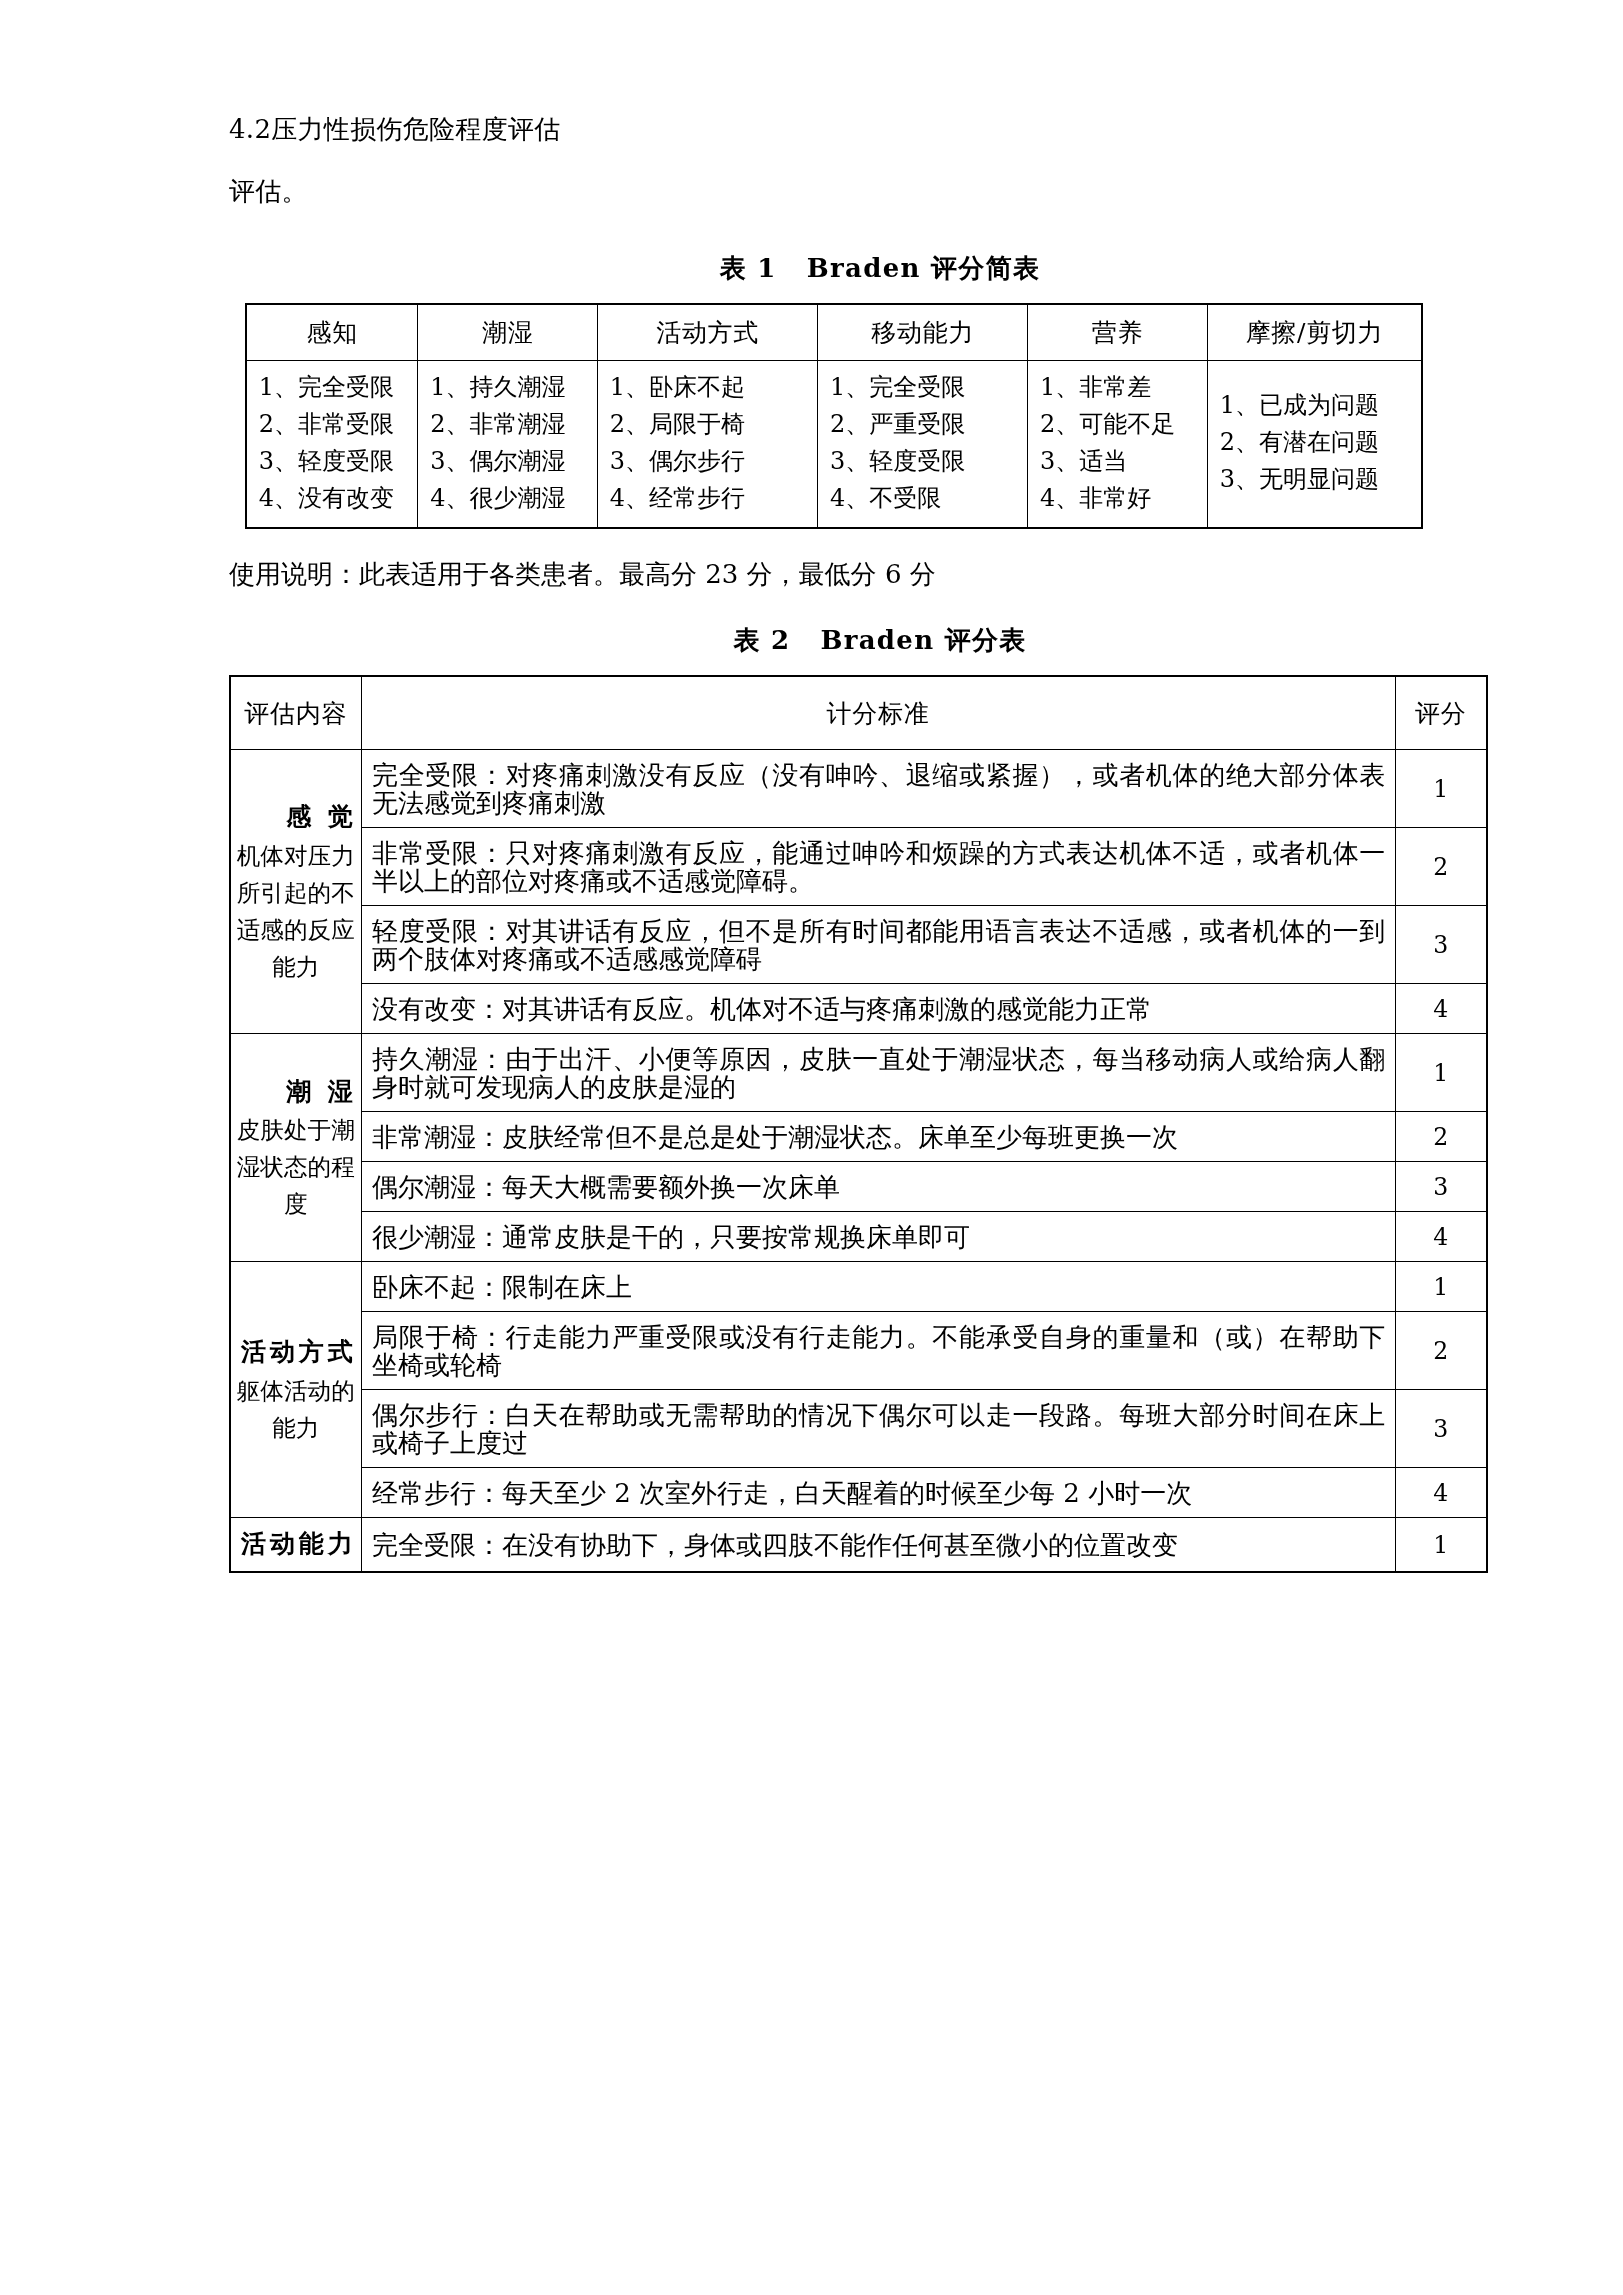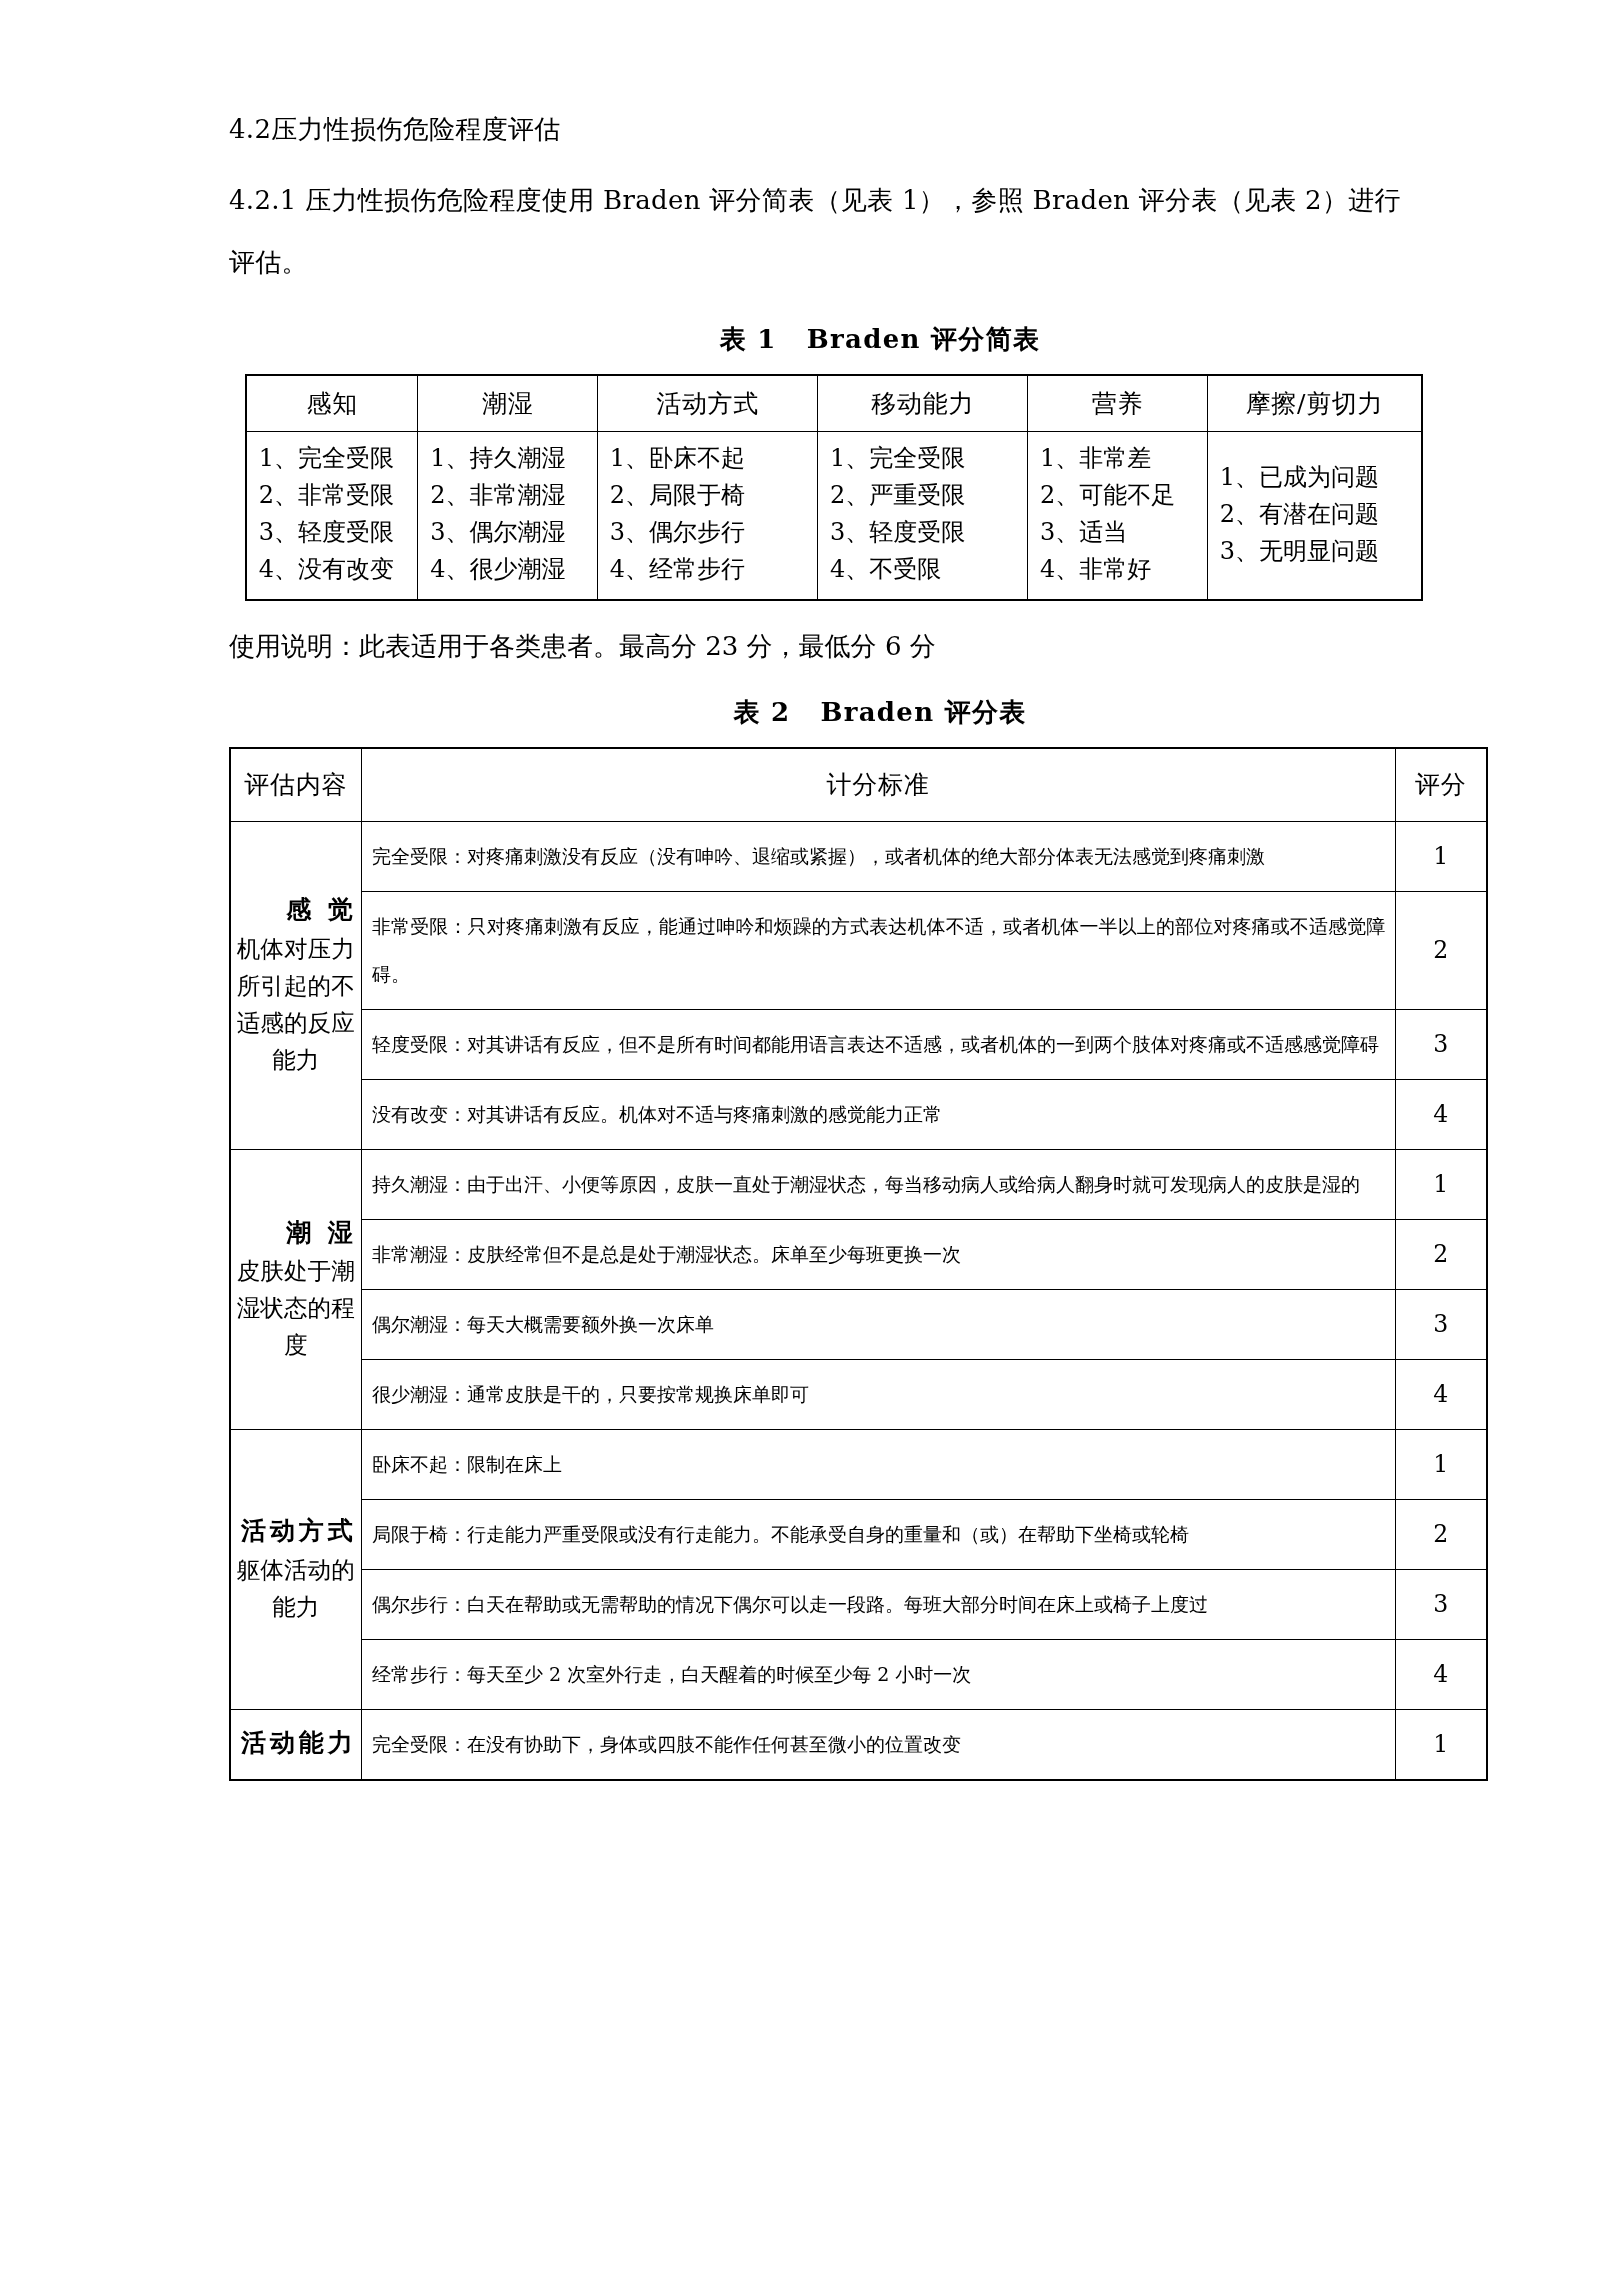--- a/index.html
+++ b/index.html
@@ -90,22 +90,22 @@
   }
   .t2 td.cat .bold {
     font-weight: bold;
     font-size: 25px;
     letter-spacing: 3.9px;
     display: block;
     margin-bottom: 2.6px;
     text-align: right;
   }
   .t2 td.crit {
-    font-size: 19px;
-    line-height: 48px;
+    font-size: 26px;
+    line-height: 28px;
     padding: 10.5px 9.2px 10.5px 10.5px;
     text-align: justify;
   }
   .t2 td.score {
     text-align: center;
     font-size: 23.6px;
   }
 
   
   .t1 col.c0 { width: 153px; }
@@ -120,21 +120,20 @@
   .t2 col.k1 { width: 1034px; }
   .t2 col.k2 { width: 92px; }
 </style>
 </head>
 <body>
 
 <div class="page">
 
   <p class="para">4.2压力性损伤危险程度评估</p>
 
-  <p class="para para-indent">4.2.1 压力性损伤危险程度使用 Braden 评分简表（见表 1），参照 Braden 评分表（见表 2）进行</p>
   <p class="para">评估。</p>
 
   <div class="tbl-caption">
     <span>表 1</span><span class="gap"></span><span>Braden 评分简表</span>
   </div>
 
   <table class="t1">
     <colgroup>
         <col class="c0">
         <col class="c1">

